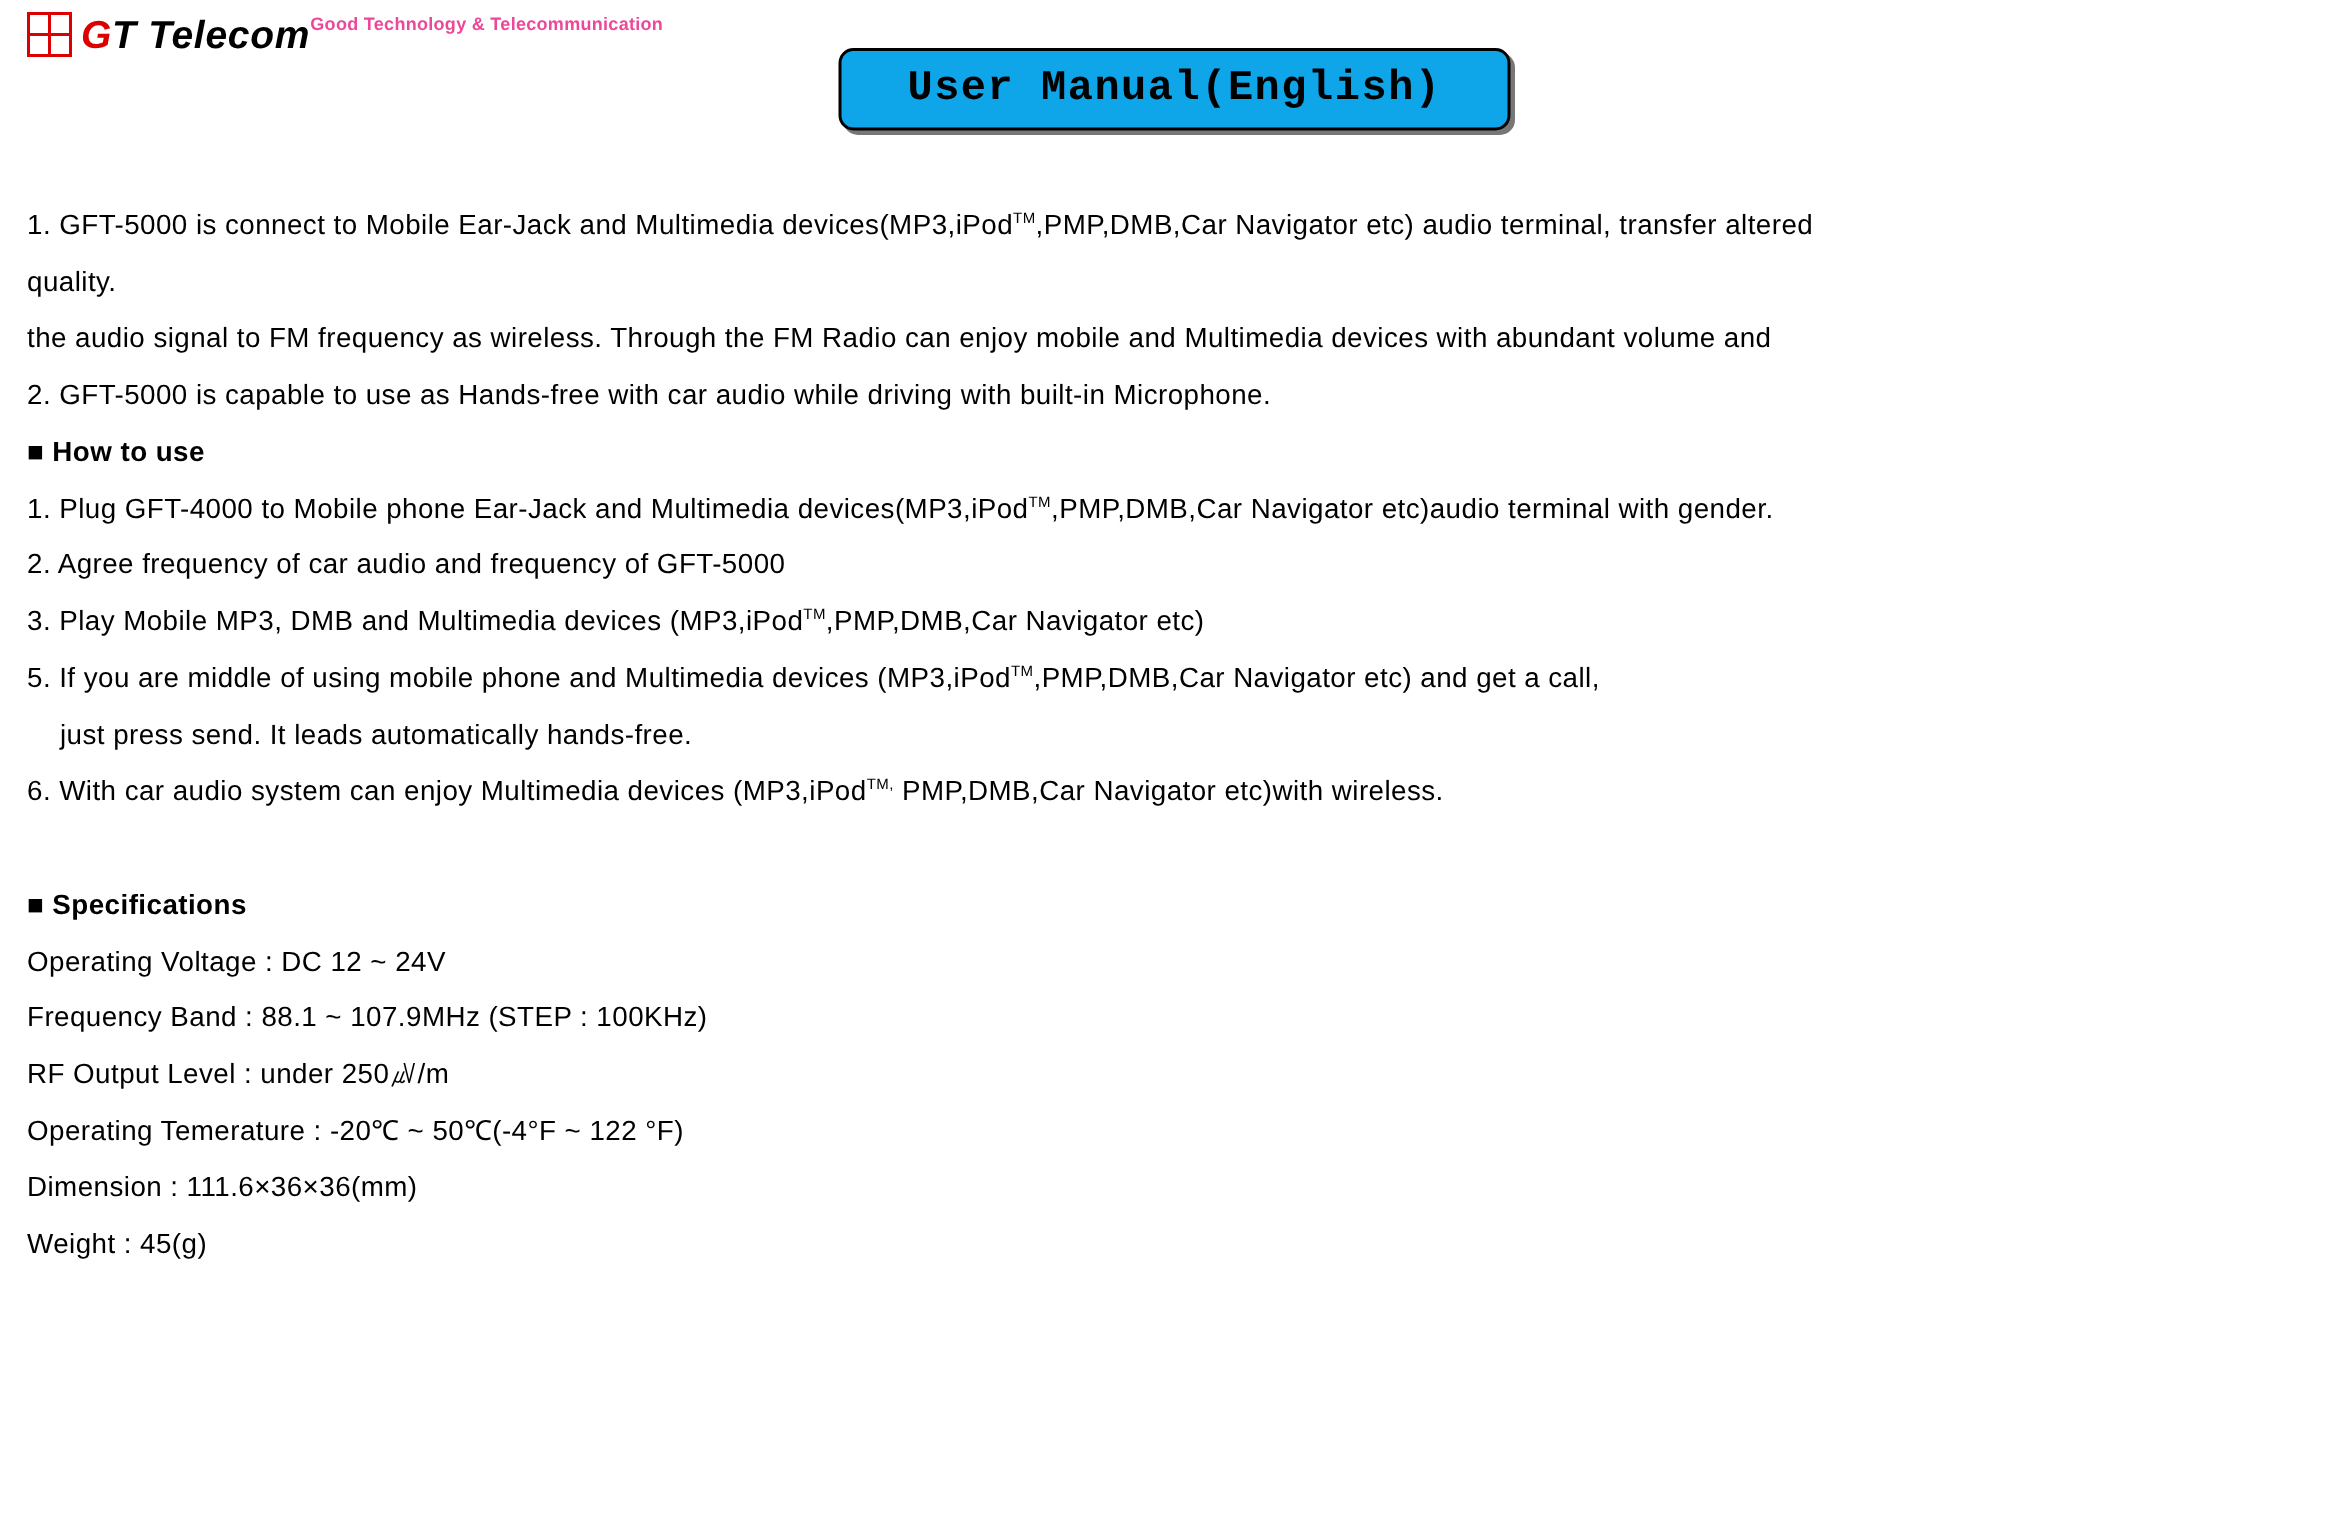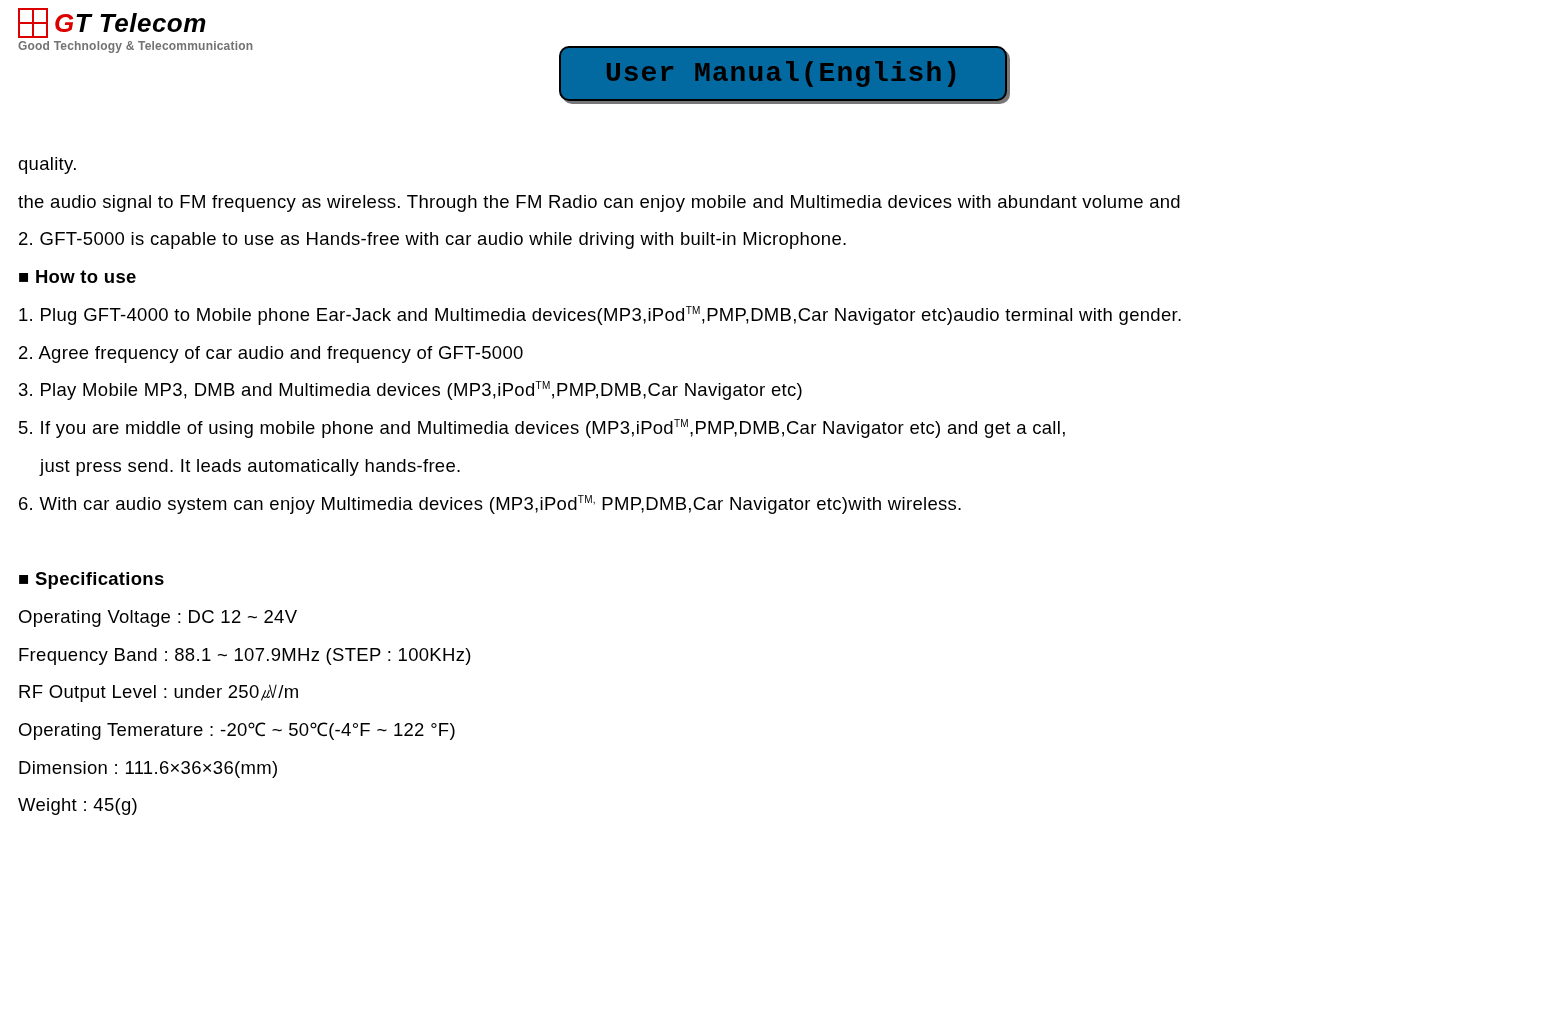--- a/index.html
+++ b/index.html
@@ -1,26 +1,26 @@
 <!DOCTYPE html>
 <html><head>
 <meta charset="utf-8">
 <style>
   html,body{margin:0;padding:0;background:#fff;color:#000;font-family:"Malgun Gothic","Arial Narrow",Arial,sans-serif;}
   .page{width:1566px;height:1018px;position:relative;box-sizing:border-box;padding:8px 18px 18px 18px;}
-  .logo{display:flex;flex-direction:column;line-height:1;}
+  .logo{display:flex;flex-direction:row;line-height:1;}
   .logo-row{display:flex;align-items:center;gap:6px;}
   .logo-mark{width:26px;height:26px;border:2px solid #d00;position:relative;}
   .logo-mark::before{content:"";position:absolute;left:50%;top:-2px;width:2px;height:30px;background:#d00;transform:translateX(-50%);}
   .logo-mark::after{content:"";position:absolute;top:50%;left:-2px;height:2px;width:30px;background:#d00;transform:translateY(-50%);}
   .logo-text{font-weight:900;font-size:26px;letter-spacing:0.5px;font-style:italic;}
   .logo-text .gt-g{color:#d00;}
-  .logo-sub{font-size:12px;font-weight:700;color:#737373;margin-top:2px;letter-spacing:0.2px;}
+  .logo-sub{font-size:12px;font-weight:700;color:#ec4899;margin-top:2px;letter-spacing:0.2px;}
   .title-wrap{width:100%;display:flex;justify-content:center;margin-top:-6px;}
-  .title-box{border:2.5px solid #000;border-radius:10px;background:#0369a1;padding:10px 44px;box-shadow:3px 3px 0 #777;}
+  .title-box{border:2.5px solid #000;border-radius:10px;background:#0ea5e9;padding:10px 44px;box-shadow:3px 3px 0 #777;}
   .title-box span{font-size:28px;font-weight:700;font-family:"Consolas","Courier New",monospace;letter-spacing:1px;}
   .body{margin-top:44px;font-size:18.5px;line-height:2.04;letter-spacing:0.3px;}
   .body p{margin:0;}
   .sec-h{font-weight:700;}
   .sec-h.u{text-decoration:underline;}
   .indent{padding-left:22px;}
   sup{font-size:10px;vertical-align:super;}
 </style>
 </head>
 <body>
@@ -36,20 +36,21 @@
   </div>
 
   <div class="title-wrap">
     <div class="title-box">
       <span>User Manual(English)</span>
     </div>
   </div>
 
   <div class="body">
 
+    <p><span>1. GFT-5000 is connect to Mobile Ear-Jack and Multimedia devices(MP3,iPod</span><sup>TM</sup><span>,PMP,DMB,Car Navigator etc) audio terminal, transfer altered</span></p>
     <p>quality.</p>
     <p>the audio signal to FM frequency as wireless. Through the FM Radio can enjoy mobile and Multimedia devices with abundant volume and</p>
     <p>2. GFT-5000 is capable to use as Hands-free with car audio while driving with built-in Microphone.</p>
 
     <p class="sec-h">■ How to use</p>
     <p><span>1. Plug GFT-4000 to Mobile phone Ear-Jack and Multimedia devices(MP3,iPod</span><sup>TM</sup><span>,PMP,DMB,Car Navigator etc)audio terminal with gender.</span></p>
     <p>2. Agree frequency of car audio and frequency of GFT-5000</p>
     <p><span>3. Play Mobile MP3, DMB and Multimedia devices (MP3,iPod</span><sup>TM</sup><span>,PMP,DMB,Car Navigator etc)</span></p>
     <p><span>5. If you are middle of using mobile phone and Multimedia devices (MP3,iPod</span><sup>TM</sup><span>,PMP,DMB,Car Navigator etc) and get a call,</span></p>
     <p class="indent">just  press send. It leads automatically hands-free.</p>

